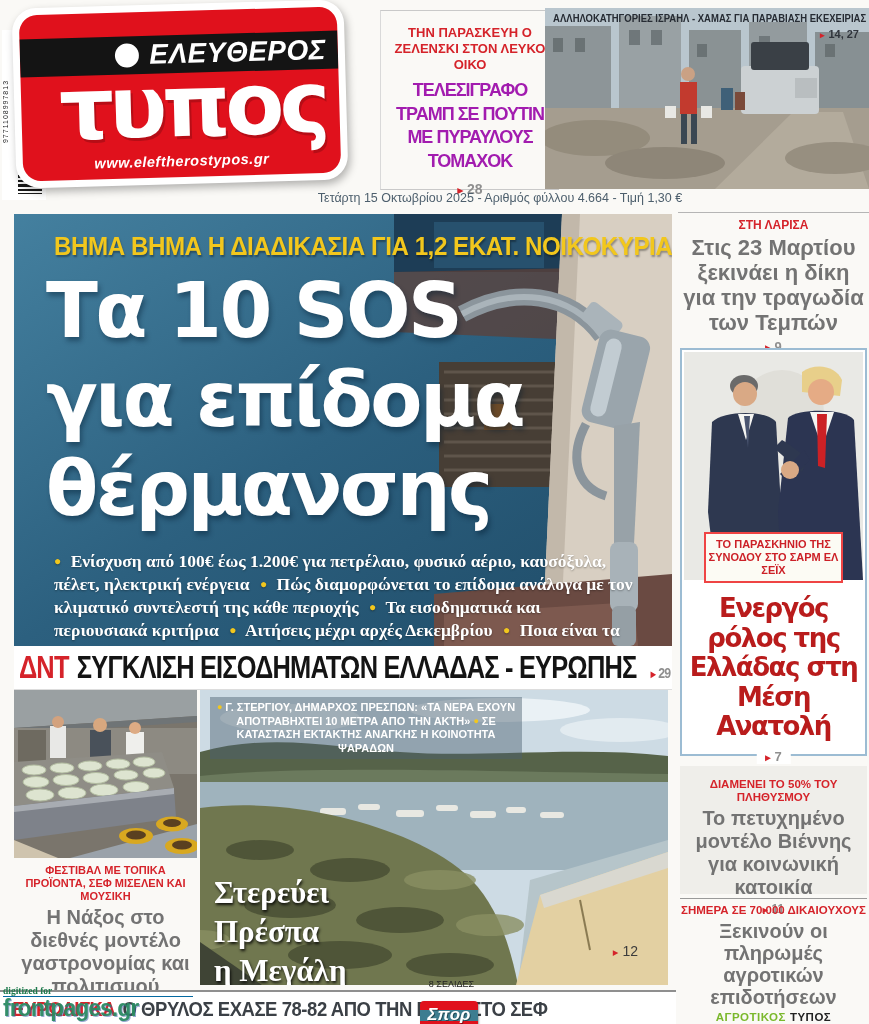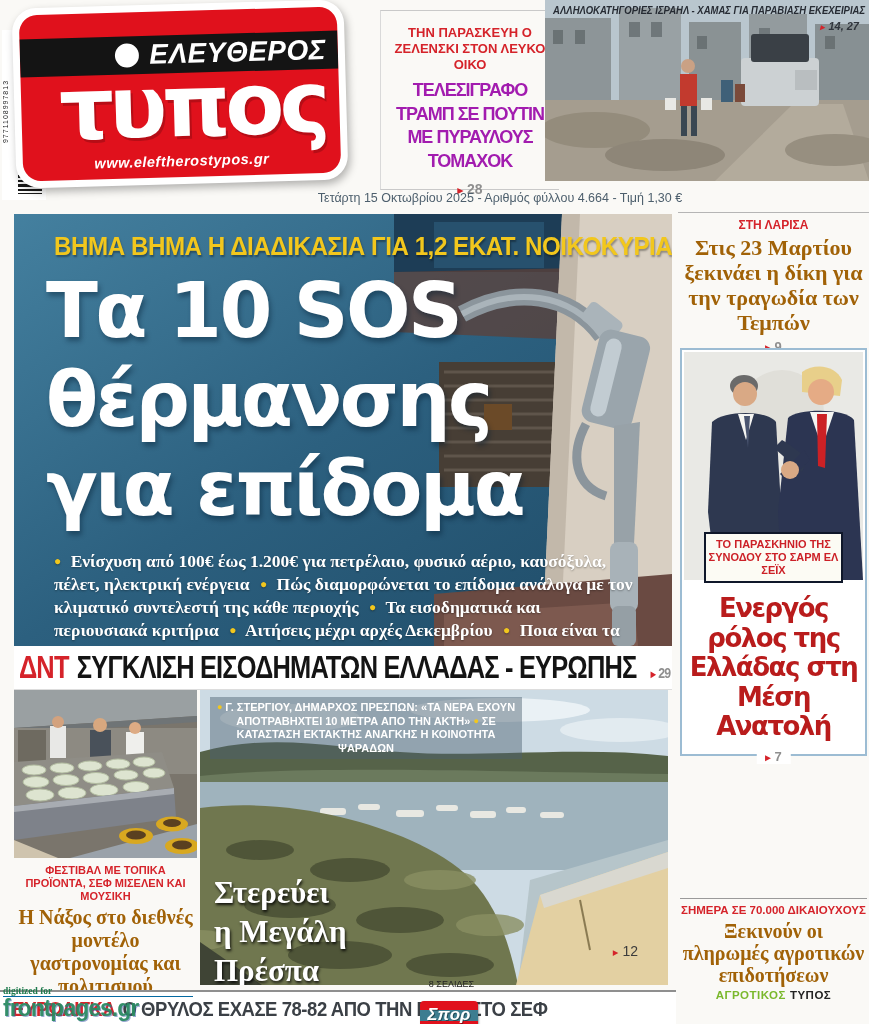--- a/index.html
+++ b/index.html
@@ -29,21 +29,21 @@
   .teaser{left:380px;top:10px;width:178px;height:178px;text-align:center;
      border-top:1px solid #c9c9c9;border-bottom:1px solid #c9c9c9;border-left:1px solid #d9d9d9;}
   .teaser-kicker{margin-top:14px;color:#d5232a;font-weight:700;font-size:13px;line-height:16px;padding:0 6px;}
   .teaser-head{margin-top:6px;color:#a21caf;font-weight:900;font-size:18px;line-height:23.5px;letter-spacing:-1px;padding:0 2px;}
   .pageref{font-weight:700;color:#8f8f8f;}
   .arr{color:#d5232a;font-size:.8em;}
   .pgnum{margin-left:4px;}
   .teaser-page{margin-top:8px;font-size:14px;}
 
   
-  .gaza{left:545px;top:0;width:324px;height:214px;overflow:hidden;font-style:italic;}
+  .gaza{left:545px;top:8px;width:324px;height:214px;overflow:hidden;}
   .gaza-kicker{position:absolute;top:5px;left:0;width:324px;text-align:center;color:#262b33;
      font-weight:800;font-size:10px;white-space:nowrap;transform:scaleX(.95);transform-origin:center;}
   .gaza-pages{position:absolute;top:20px;right:10px;font-weight:800;font-size:11px;color:#30353c;}
   .gaza-caption{position:absolute;bottom:3px;left:0;width:324px;text-align:center;color:#fff;
      font-family:"Liberation Serif",serif;font-weight:700;font-size:25px;
      text-shadow:1px 1px 0 #000,2px 2px 3px rgba(0,0,0,.8);}
 
   
   .dateline{left:250px;top:191px;width:500px;text-align:center;font-size:12.5px;color:#4d5f6d;}
 
@@ -68,21 +68,21 @@
   .dnt-inner{white-space:nowrap;transform:scaleX(.82);transform-origin:left;padding-left:6px;
        font-weight:900;font-size:31px;letter-spacing:-1px;}
   .dnt-red{color:#d5232a;margin-right:10px;}
   .dnt-black{color:#141414;}
   .dnt-page{font-size:15px;margin-left:10px;}
 
   
   .naxos{left:14px;top:690px;width:183px;text-align:center;}
   .kicker-red{color:#d5232a;font-weight:800;font-size:11px;line-height:13px;}
   .naxos .kicker-red{margin-top:6px;}
-  .serif-head{font-family:Liberation Serif, serif;font-weight:700;color:#a16207;}
+  .serif-head{font-family:Liberation Sans, sans-serif;font-weight:700;color:#737373;}
   .naxos-head{font-size:20px;line-height:23px;margin-top:3px;}
   .naxos-page{margin-top:3px;font-size:12px;}
 
   
   .prespa{left:200px;top:690px;width:468px;height:295px;overflow:hidden;}
   .prespa-cap{position:absolute;top:7px;left:10px;width:300px;background:rgba(75,95,110,.45);
      padding:4px 6px;color:#fff;font-weight:800;font-size:11px;line-height:13.5px;text-align:center;}
   .prespa-cap .bdot{font-size:9px;vertical-align:1px;margin-right:3px;}
   .prespa-head{position:absolute;left:14px;top:183px;color:#fff;font-family:"Liberation Serif",serif;
      font-weight:700;font-size:31px;line-height:39px;text-shadow:1px 2px 3px rgba(0,0,0,.85);}
@@ -91,21 +91,21 @@
 
   
   .rule-r{left:678px;top:212px;width:191px;border-top:1px solid #b5b5b5;}
   .tempi{left:680px;top:218px;width:187px;text-align:center;}
   .tempi-kicker{font-size:12px;line-height:14px;}
   .tempi-head{font-size:22px;line-height:25px;margin-top:3px;}
   .tempi-page{margin-top:4px;font-size:13px;}
 
   .summit{left:680px;top:348px;width:183px;height:404px;border:2px solid #9cbcd3;background:#fff;}
   .summit-photo{position:absolute;left:2px;top:2px;width:179px;height:228px;overflow:hidden;}
-  .summit-label{position:absolute;left:22px;right:22px;top:182px;background:#fcfbf4;border:2px solid #0f172a;
+  .summit-label{position:absolute;left:22px;right:22px;top:182px;background:#fcfbf4;border:2px solid #ef4444;
      padding:4px 2px;text-align:center;color:#cc2027;font-weight:800;font-size:11px;line-height:13px;}
   .summit-head{position:absolute;left:2px;right:2px;top:244px;text-align:center;color:#b91c1c;
      font-family:"DejaVu Sans",sans-serif;font-weight:900;font-size:26px;line-height:29.5px;letter-spacing:-1.5px;}
   .summit-page{position:absolute;left:50%;bottom:-10px;transform:translateX(-50%);background:#fff;
      padding:0 9px;font-size:13px;}
 
   .vienna{left:680px;top:766px;width:187px;height:128px;background:#efeeea;text-align:center;}
   .vienna .kicker-red{margin-top:12px;font-size:11.5px;}
   .vienna-head{font-size:20px;line-height:23px;margin-top:3px;padding:0 8px;}
   .vienna-page{margin-top:3px;font-size:12px;}
@@ -246,22 +246,22 @@
         <rect x="584" y="126" width="16" height="80" rx="8" fill="#c2ccd2" transform="rotate(14 602 165)"></rect>
         <path d="M572,210 C556,240 560,272 592,282" stroke="#8b959c" stroke-width="9" fill="none"></path>
         <polygon points="600,212 626,208 620,330 600,330" fill="#98a2a8"></polygon>
         <rect x="596" y="328" width="28" height="70" rx="8" fill="#a8b2b8"></rect>
         <rect x="598" y="392" width="24" height="40" rx="6" fill="#959fa5"></rect>
       </g>
     </svg>
     <div class="lead-kicker">ΒΗΜΑ ΒΗΜΑ Η ΔΙΑΔΙΚΑΣΙΑ ΓΙΑ 1,2 ΕΚΑΤ. ΝΟΙΚΟΚΥΡΙΑ</div>
     <div class="lead-head">
       <div>Τα 10 SOS</div>
+      <div>για επίδομα</div>
       <div>θέρμανσης</div>
-      <div>για επίδομα</div>
     </div>
     <p class="lead-bullets">
       <span class="bdot">●</span>
       <span class="bseg">Ενίσχυση από 100€ έως 1.200€ για πετρέλαιο, φυσικό αέριο, καυσόξυλα, πέλετ, ηλεκτρική ενέργεια</span>
       <span class="bdot">●</span>
       <span class="bseg">Πώς διαμορφώνεται το επίδομα ανάλογα με τον κλιματικό συντελεστή της κάθε περιοχής</span>
       <span class="bdot">●</span>
       <span class="bseg">Τα εισοδηματικά και περιουσιακά κριτήρια</span>
       <span class="bdot">●</span>
       <span class="bseg">Αιτήσεις μέχρι αρχές Δεκεμβρίου</span>
@@ -366,22 +366,22 @@
       <polygon points="340,205 468,162 468,178 344,218" fill="#d9d8d0"></polygon>
       <line x1="380" y1="210" x2="390" y2="260" stroke="#8a7a52" stroke-width="2"></line>
       <polygon points="0,252 62,295 0,295" fill="#3f4435"></polygon>
     </svg>
     <div class="prespa-cap">
       <span class="bdot">●</span><span>Γ. ΣΤΕΡΓΙΟΥ, ΔΗΜΑΡΧΟΣ ΠΡΕΣΠΩΝ: «ΤΑ ΝΕΡΑ ΕΧΟΥΝ ΑΠΟΤΡΑΒΗΧΤΕΙ 10 ΜΕΤΡΑ ΑΠΟ ΤΗΝ ΑΚΤΗ»</span>
       <span class="bdot">●</span><span>ΣΕ ΚΑΤΑΣΤΑΣΗ ΕΚΤΑΚΤΗΣ ΑΝΑΓΚΗΣ Η ΚΟΙΝΟΤΗΤΑ ΨΑΡΑΔΩΝ</span>
     </div>
     <div class="prespa-head">
       <div>Στερεύει</div>
+      <div>Πρέσπα</div>
       <div>η Μεγάλη</div>
-      <div>Πρέσπα</div>
     </div>
     <div class="prespa-page">
       <span class="arr">▸</span><span class="pgnum">12</span>
     </div>
   </div>
 
   <div class="abs rule-r"></div>
 
   <div class="abs tempi">
     <div class="kicker-red tempi-kicker">ΣΤΗ ΛΑΡΙΣΑ</div>
@@ -411,20 +411,27 @@
         <circle cx="106" cy="118" r="9" fill="#d9a985"></circle>
       </svg>
     </div>
     <div class="summit-label">ΤΟ ΠΑΡΑΣΚΗΝΙΟ ΤΗΣ ΣΥΝΟΔΟΥ ΣΤΟ ΣΑΡΜ ΕΛ ΣΕΪΧ</div>
     <div class="summit-head">Ενεργός ρόλος της Ελλάδας στη Μέση Ανατολή</div>
     <div class="pageref summit-page">
       <span class="arr">▸</span><span class="pgnum">7</span>
     </div>
   </div>
 
+  <div class="abs vienna">
+    <div class="kicker-red">ΔΙΑΜΕΝΕΙ ΤΟ 50% ΤΟΥ ΠΛΗΘΥΣΜΟΥ</div>
+    <div class="serif-head vienna-head">Το πετυχημένο μοντέλο Βιέννης για κοινωνική κατοικία</div>
+    <div class="pageref vienna-page">
+      <span class="arr">▸</span><span class="pgnum">11</span>
+    </div>
+  </div>
 
   <div class="abs agro">
     <div class="kicker-red">ΣΗΜΕΡΑ ΣΕ 70.000 ΔΙΚΑΙΟΥΧΟΥΣ</div>
     <div class="serif-head agro-head">Ξεκινούν οι πληρωμές αγροτικών επιδοτήσεων</div>
     <div class="agro-brand">
       <span class="agro-green">ΑΓΡΟΤΙΚΟΣ</span><span class="agro-dark">ΤΥΠΟΣ</span>
     </div>
   </div>
 
   <div class="abs sport">

